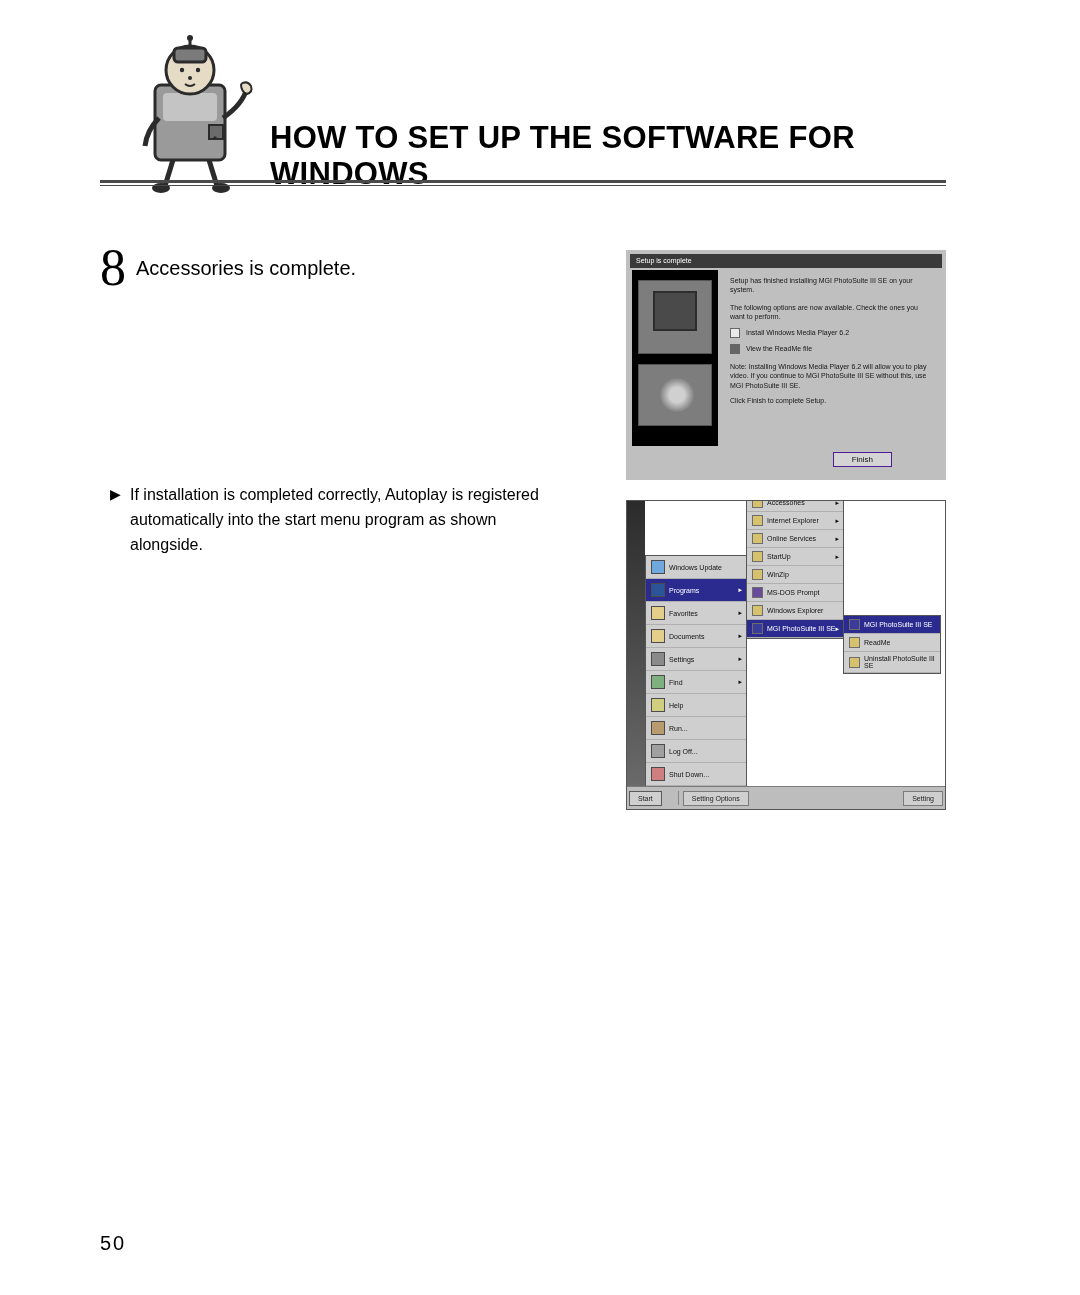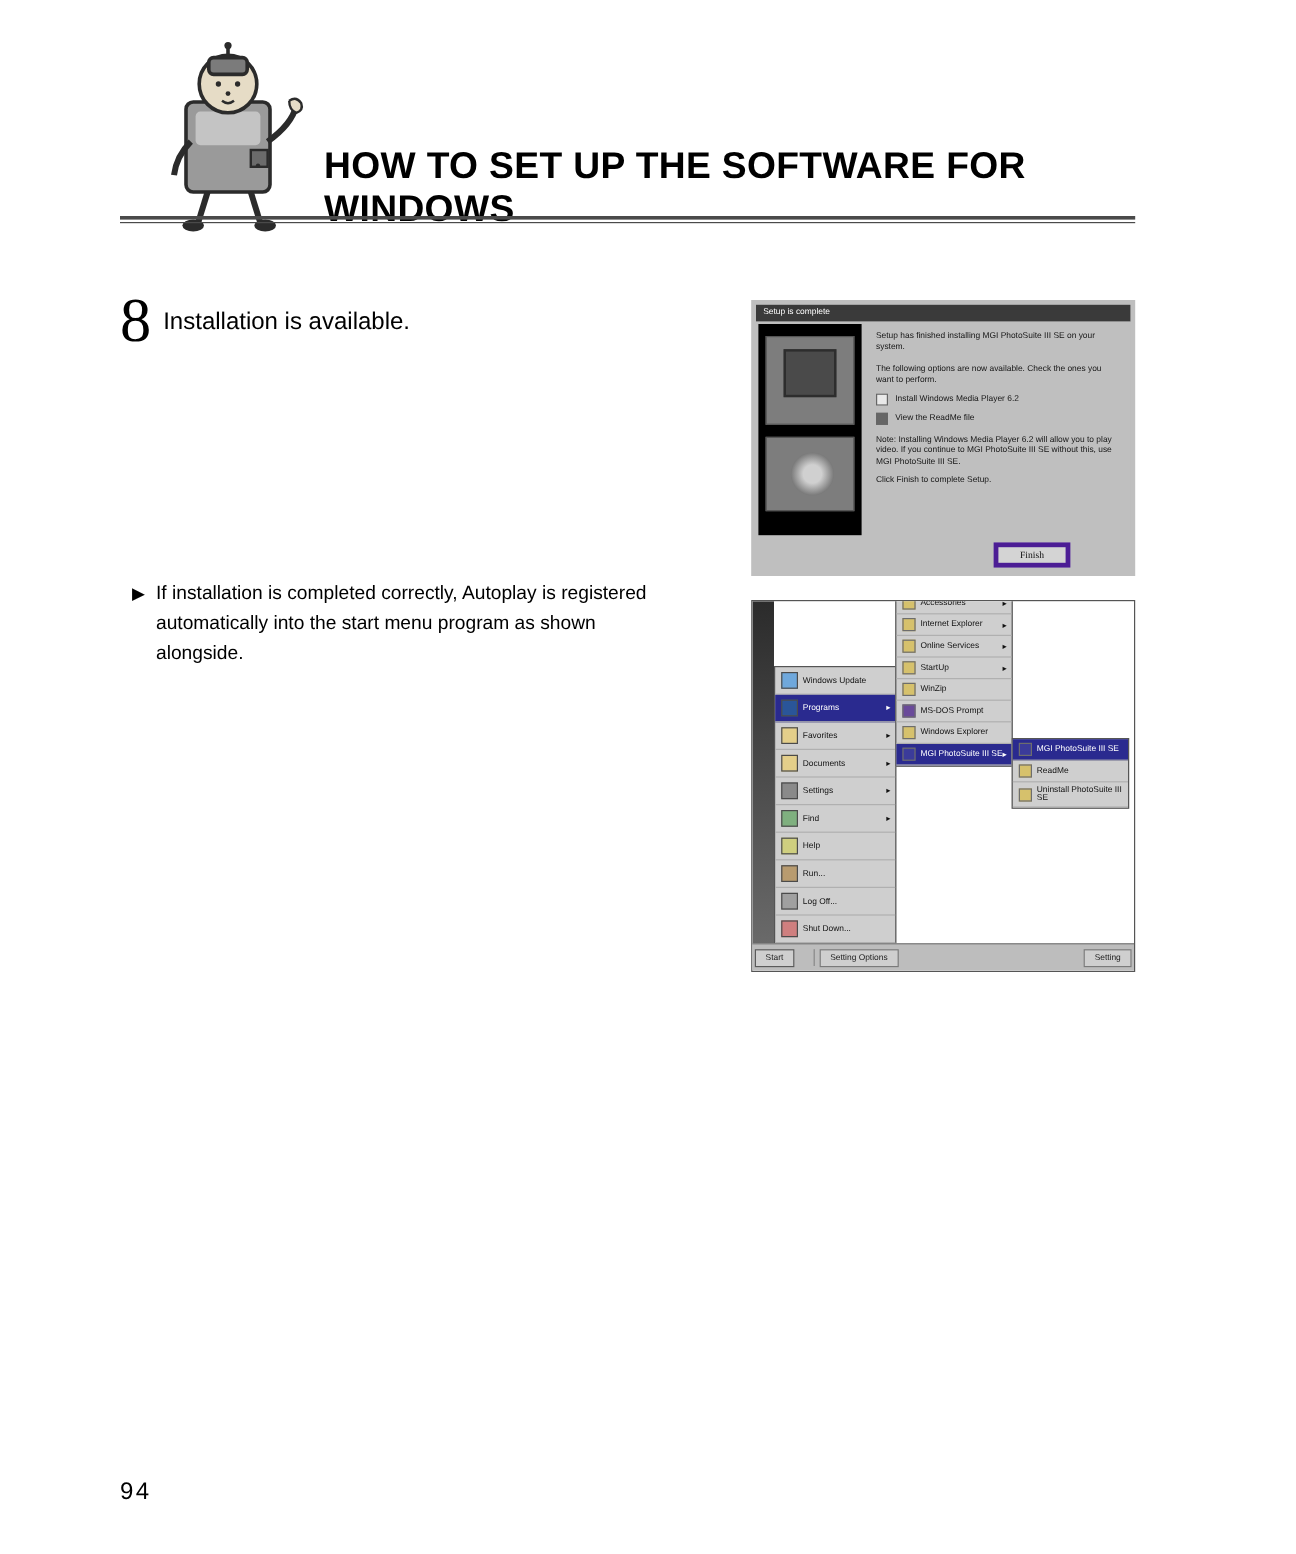--- a/index.html
+++ b/index.html
@@ -161,26 +161,25 @@
   }
   .opt{display:flex;gap:6px;align-items:flex-start;margin:6px 0 2px 0;}
   .cb{width:8px;height:8px;border:1px solid #666;background:#e9e9e9;flex:0 0 auto;}
   .fig1 .footer{
     display:flex;
     justify-content:flex-end;
     padding:4px 50px 4px 0;
   }
   .btn{
     background:#d4d4d4;
-    border:4px solid #4c1d95;
+    border:1px solid #4c1d95;
     font-size:8px;
     padding:2px 18px;
     color:#111;
     cursor:pointer;
-    font-family:Liberation Serif, serif;
   }
   
   .fig2{
     top:250px;
     width:320px;
     height:310px;
     border:1px solid #555;
     padding:0;
     overflow:hidden;
     background:#fff;
@@ -323,21 +322,21 @@
       <div class="thick"></div>
         <div class="thin"></div>
     </div>
   </div>
 
   <div class="body">
     <div class="col-left">
 
       <div class="step">
         <div class="step-num">8</div>
-        <div class="step-text">Installation is available.</div>
+        <div class="step-text">Accessories is complete.</div>
       </div>
 
       <div class="bullet-block">
         <span class="ptr">▶</span>
         <div class="bullet-text">If installation is completed correctly, Autoplay is registered automatically into the start menu program as shown alongside.</div>
       </div>
     </div>
 
     <div class="figure fig1">
       <div class="titlebar">Setup is complete</div>
@@ -479,14 +478,14 @@
         <div class="startbtn">Start</div>
         <span style="display:inline-block;width:4px"></span>
         <span style="display:inline-block;width:8px;height:14px;border-right:1px solid #888;margin:0 2px;"></span>
         <span class="tray-seg" style="flex:0 0 auto">Setting Options</span>
         <span style="flex:1"></span>
         <span class="tray-seg">Setting</span>
       </div>
     </div>
   </div>
 
-  <div class="pageno">94</div>
+  <div class="pageno">50</div>
 </div>
 
 </body></html>

